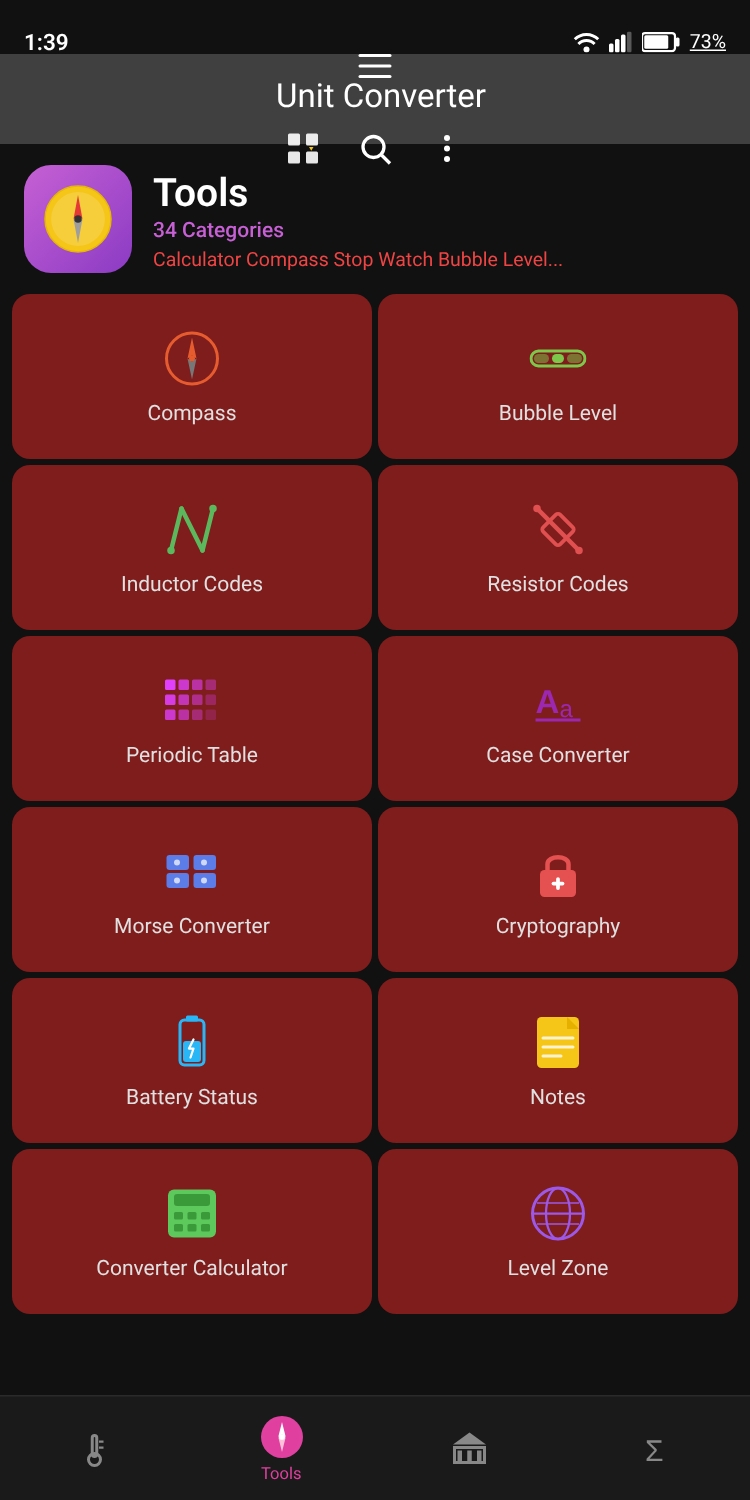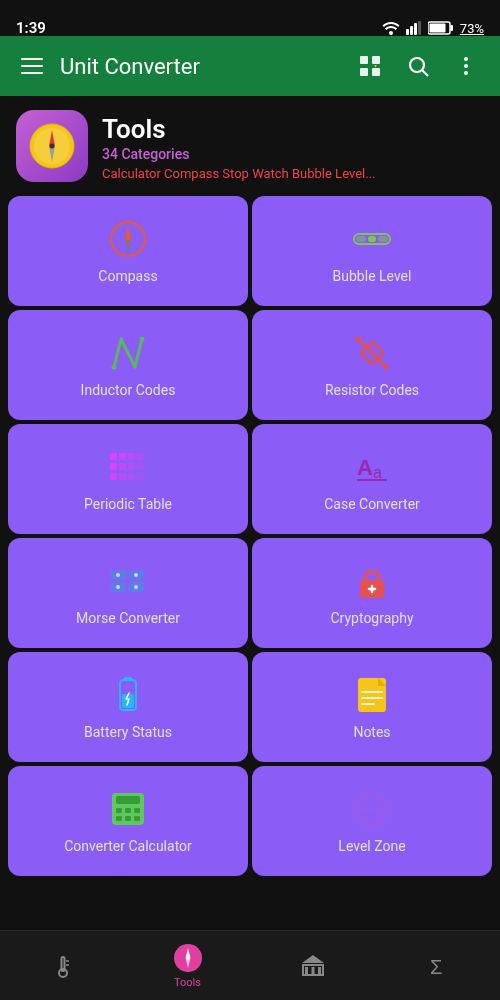--- a/index.html
+++ b/index.html
@@ -34,21 +34,22 @@
       color: #fff;
       text-decoration: underline;
     }
 
     
     .app-bar {
       display: flex;
       align-items: center;
       padding: 0 12px;
       height: 60px;
-      background: #15803d;
+      background: #404040;
+      flex-direction: column;
     }
     .app-bar-menu {
       width: 40px; height: 40px;
       display: flex; align-items: center; justify-content: center;
       cursor: pointer;
     }
     .hamburger { display: flex; flex-direction: column; gap: 5px; }
     .hamburger span { display: block; width: 22px; height: 2px; background: #fff; border-radius: 2px; }
     .app-bar-title {
       flex: 1;
@@ -93,21 +94,21 @@
     .header-desc { font-size: 13px; color: #ef4444; margin-top: 4px; }
 
     
     .grid-container {
       display: grid;
       grid-template-columns: 1fr 1fr;
       gap: 4px;
       padding: 0 8px;
     }
     .grid-item {
-      background: #8b5cf6;
+      background: #7f1d1d;
       border-radius: 12px;
       display: flex;
       flex-direction: column;
       align-items: center;
       justify-content: center;
       padding: 20px 10px 18px;
       cursor: pointer;
       min-height: 110px;
       gap: 10px;
     }

